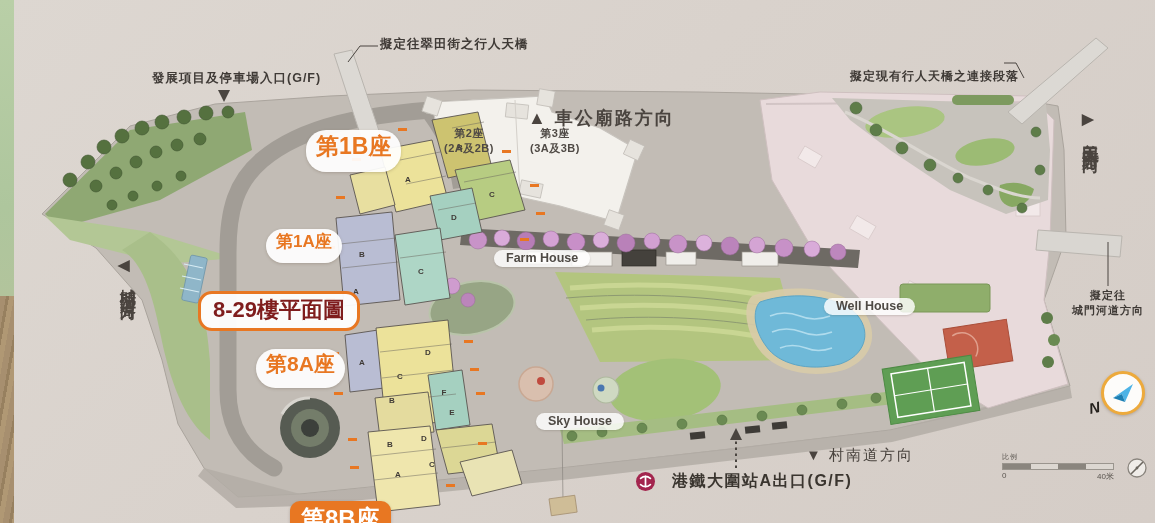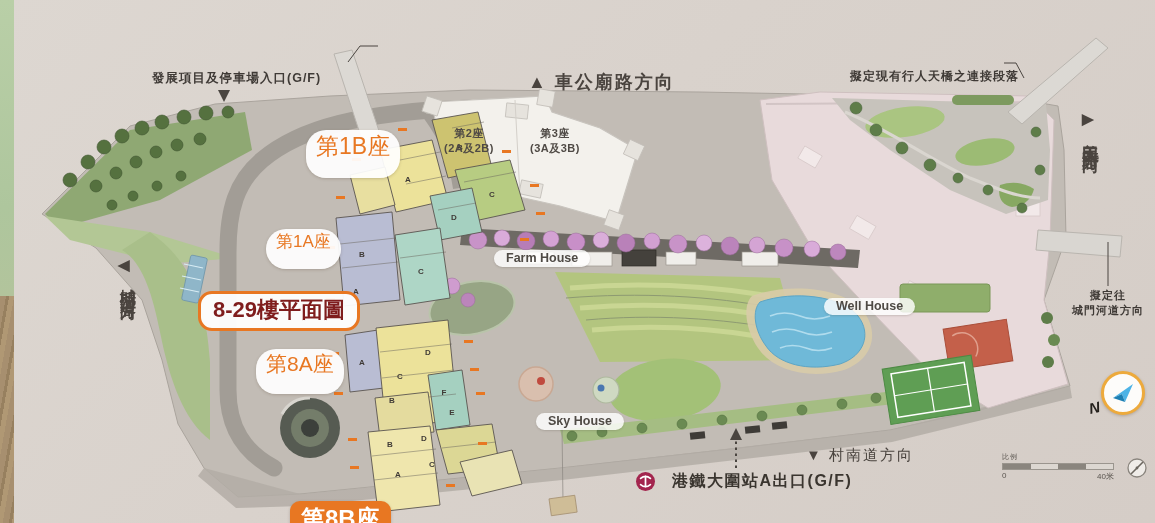--- a/index.html
+++ b/index.html
@@ -8,24 +8,24 @@
          background:linear-gradient(135deg,#ddd7d1 0%,#d9d2cc 45%,#d5cdc7 100%);}
   
   #edge-strip{position:absolute;left:0;top:0;width:14px;height:523px;z-index:3;}
   #edge-strip .green{position:absolute;left:0;top:0;width:100%;height:296px;
       background:linear-gradient(180deg,#b9cfa7,#aec69d 70%,#b2c49c);}
   #edge-strip .wood{position:absolute;left:0;top:296px;width:100%;height:227px;
       background:repeating-linear-gradient(100deg,#a78f6f 0 6px,#97805f 6px 9px,#b09874 9px 14px);}
   #map-svg{position:absolute;left:0;top:0;z-index:1;}
   .lbl{position:absolute;z-index:4;color:#4a443f;white-space:nowrap;}
   .note{font-size:12.5px;font-weight:bold;letter-spacing:1px;color:#3f3a36;}
-  .dir-big{font-size:18px;font-weight:bold;letter-spacing:2px;color:#4a443f;}
+  .dir-big{font-size:18px;font-weight:bold;letter-spacing:2px;color:#4a443f;margin-top:36px;}
   .vert{writing-mode:vertical-rl;text-orientation:upright;letter-spacing:3px;}
-  .pill-white{background:rgba(255,255,255,.93);border-radius:20px;padding:1px 10px 16px;
-      color:#e87722;font-weight:normal;box-shadow:0 1px 3px rgba(90,70,50,.25);}
+  .pill-white{background:rgba(255,255,255,.93);border-radius:20px;padding:1px 10px 10px;
+      color:#e87722;font-weight:bold;box-shadow:0 1px 3px rgba(90,70,50,.25);}
   .pill-orange{background:#e87722;border-radius:10px;padding:2px 11px 3px;
       color:#fff;font-weight:bold;box-shadow:0 1px 3px rgba(90,70,50,.3);}
   .range-box{background:rgba(255,255,255,.95);border:3px solid #e87722;border-radius:14px;
       padding:1px 12px 3px;color:#7f1d1d;font-weight:bold;font-size:22px;}
   .house-pill{background:rgba(255,255,255,.82);border-radius:12px;padding:1px 12px 2px;
       font-size:12.5px;font-weight:bold;color:#4f4a45;box-shadow:0 1px 2px rgba(80,70,60,.2);}
   .tower-lab{font-size:11px;font-weight:bold;color:#4f4a45;text-align:center;line-height:1.35;
       letter-spacing:.5px;}
   .tower-lab span{display:block;}
   .two-line{white-space:normal;text-align:center;line-height:1.35;font-size:11px;
@@ -359,20 +359,21 @@
       <path d="M1004,63 L1016,63 L1024,78" stroke-width="1"></path>
       <path d="M1108,242 L1108,286" stroke-width="1"></path>
       <path d="M562,428 L563,502" stroke-width="0.7" stroke="#8a857f"></path>
       <path d="M736,468 L736,440" stroke-width="2" stroke-dasharray="2.5,3.5"></path>
       <path d="M730,440 L742,440 L736,428 Z" fill="#4a4540" stroke="none"></path>
       <path d="M218,90 L230,90 L224,102 Z" fill="#4a4540" stroke="none"></path>
       <rect x="550" y="497" width="26" height="17" fill="#cfbd97" stroke="#a59071" stroke-width="0.8" transform="rotate(-8 563 505)"></rect>
     </g>
   </svg>
 
+  <div class="lbl note" style="left:380px;top:36px;">擬定往翠田街之行人天橋</div>
 
   <div class="lbl dir-big" style="left:528px;top:70px;">
     <span>▲</span>
     <span>車公廟路方向</span>
   </div>
 
   <div class="lbl note" style="left:152px;top:70px;">發展項目及停車場入口(G/F)</div>
 
   <div class="lbl note" style="left:850px;top:68px;font-size:12px;">擬定現有行人天橋之連接段落</div>
 

